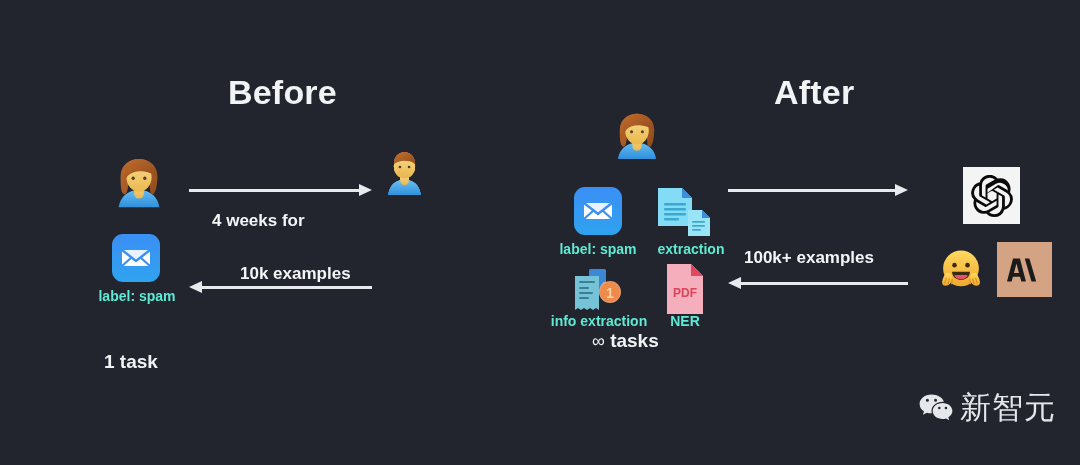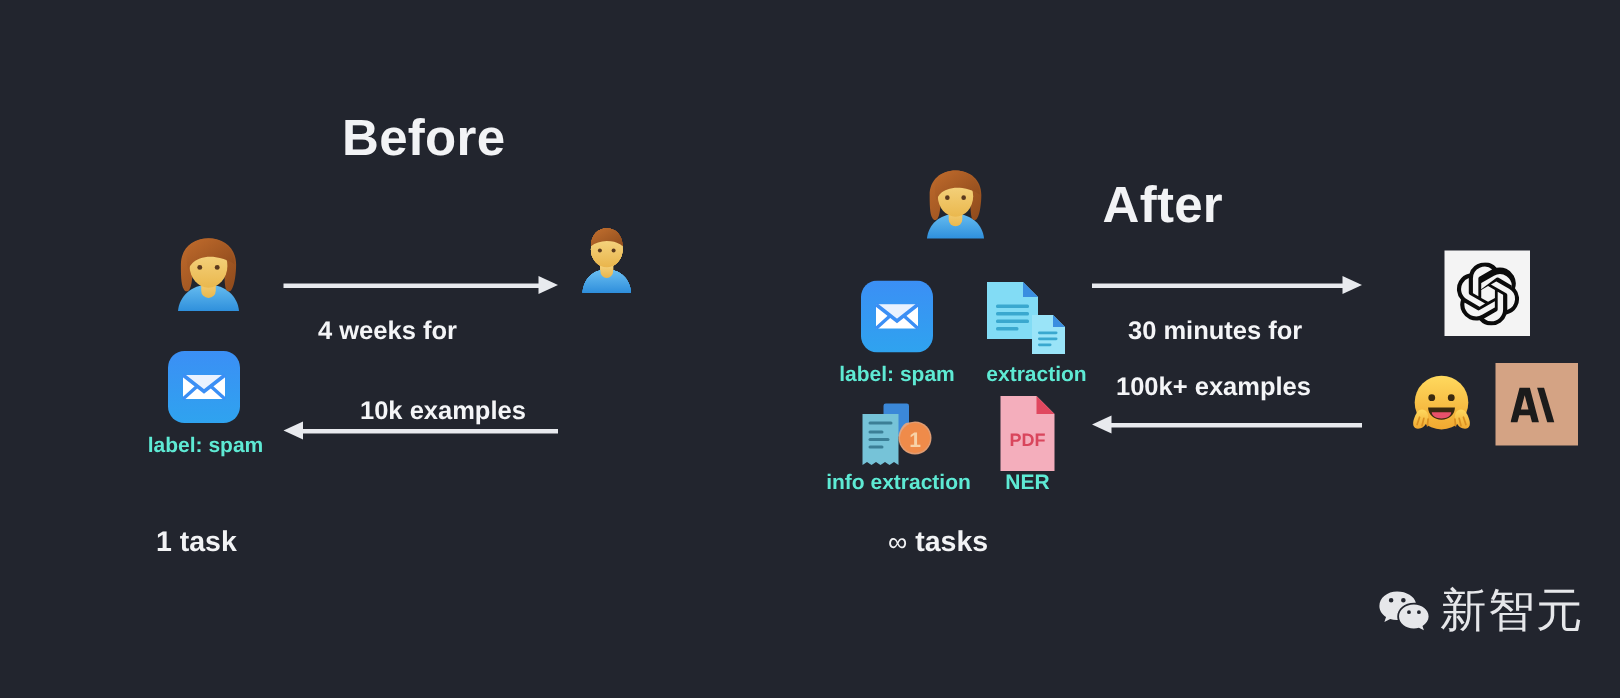--- a/index.html
+++ b/index.html
@@ -11,29 +11,29 @@
   }
   .stage{position:absolute;inset:0;}
 
   
   .section-title{
     position:absolute;
     font-size:34px;font-weight:bold;color:#f2f3f5;
     letter-spacing:.2px;white-space:nowrap;
   }
   #title-before{left:228px;top:73px;}
-  #title-after{left:735px;top:73px;margin-top:45px;}
+  #title-after{left:774px;top:73px;}
 
   
   .footer-text{
     position:absolute;font-size:19px;font-weight:bold;color:#f2f3f5;
     white-space:nowrap;
   }
   #footer-before{left:104px;top:351px;}
-  #footer-after{left:592px;top:351px;text-align:right;}
+  #footer-after{left:592px;top:330px;text-align:right;}
   #footer-after .inf{font-weight:normal;font-size:18px;}
 
   
   .arrow-label{
     position:absolute;font-size:17px;font-weight:bold;color:#f4f5f7;
     white-space:nowrap;
   }
 
   
   .arrow{position:absolute;height:12px;}
@@ -365,21 +365,20 @@
       <text x="22" y="34" font-size="12" font-weight="bold" fill="#d9465c" text-anchor="middle" font-family="Liberation Sans, sans-serif">PDF</text>
     </svg>
   </div>
   <div class="task-label" style="left:660px;top:313px;width:50px;">NER</div>
 
   <div class="arrow right" style="left:728px;top:184px;width:180px;">
     <div class="shaft"></div>
       <div class="head"></div>
   </div>
 
-  <div class="arrow-label" style="left:752px;top:211px;">30 minutes for</div>
 
   <div class="arrow-label" style="left:744px;top:248px;">100k+ examples</div>
 
   <div class="arrow left" style="left:728px;top:277px;width:180px;">
     <div class="shaft"></div>
       <div class="head"></div>
   </div>
 
   <div class="footer-text" id="footer-after">
     <span class="inf">∞</span>

